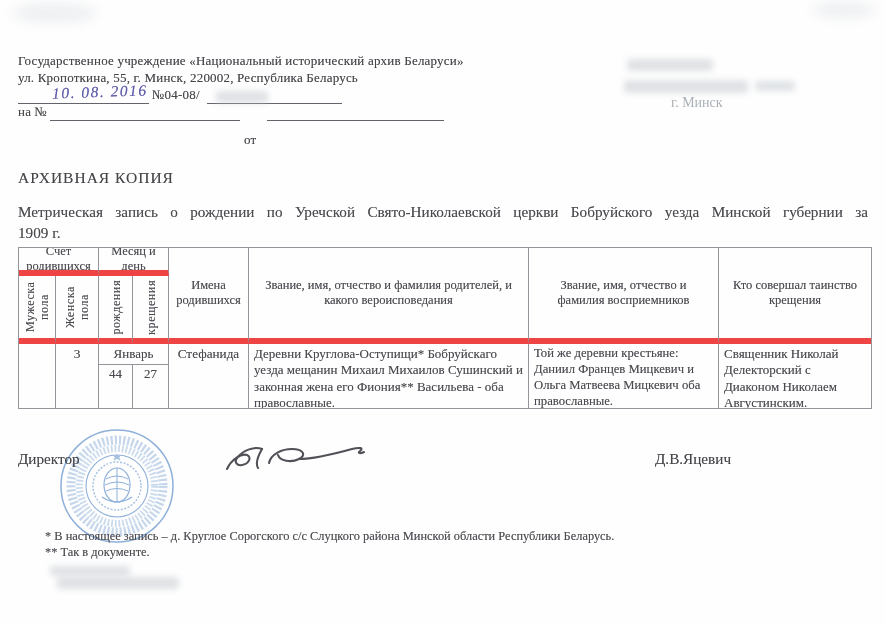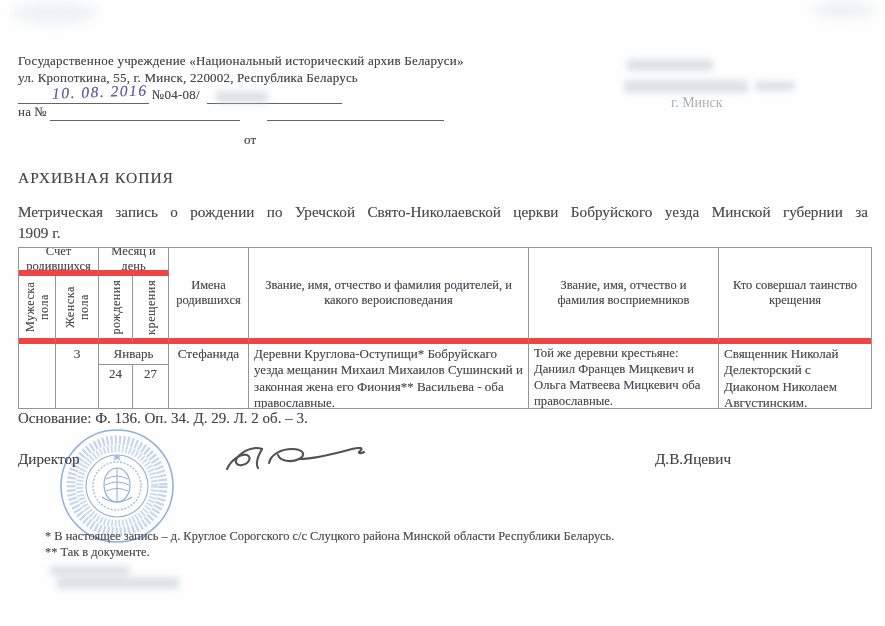--- a/index.html
+++ b/index.html
@@ -121,31 +121,30 @@
     <div class="cell hc-names">Имена родившихся</div>
     <div class="cell hc-parents">Звание, имя, отчество и фамилия родителей, и какого вероисповедания</div>
     <div class="cell hc-god">Звание, имя, отчество и фамилия восприемников</div>
     <div class="cell hc-off noright">Кто совершал таинство крещения</div>
 
     <div class="cell dc dc-male"></div>
     <div class="cell dc dc-female">3</div>
     <div class="cell dc dc-month">
       <div class="month-top">Январь</div>
       <div class="month-days">
-        <div class="day-b">24</div>
+        <div class="day-b">44</div>
         <div class="day-k">27</div>
       </div>
     </div>
     <div class="cell dc dc-name">Стефанида</div>
     <div class="cell dc dc-parents">Деревни Круглова-Оступищи* Бобруйскаго уезда мещанин Михаил Михаилов Сушинский и законная жена его Фиония** Васильева - оба православные.</div>
     <div class="cell dc dc-god">Той же деревни крестьяне: Даниил Францев Мицкевич и Ольга Матвеева Мицкевич оба православные.</div>
     <div class="cell dc dc-off noright">Священник Николай Делекторский с Диаконом Николаем Августинским.</div>
   </div>
 
-  <div class="abs" style="left:18px;top:410px;font-size:15px;">Основание: Ф. 136. Оп. 34. Д. 29. Л. 2 об. – 3.</div>
 
   <div class="abs sig-line" style="left:18px;top:450px;">Директор</div>
   <div class="abs sig-line" style="left:655px;top:450px;">Д.В.Яцевич</div>
 
   <svg class="signature" width="155" height="36" viewBox="0 0 155 36">
     <g fill="none" stroke="#3f3f47" stroke-width="2.1" stroke-linecap="round" stroke-linejoin="round" opacity=".9">
       <path d="M5,28 C9,19 19,12 25,14 C30,16 27,23 20,24 C15,25 12,21 15,17 C21,9 33,5 40,8"></path>
       <path d="M40,8 C36,15 33,22 36,27"></path>
       <path d="M47,22 C49,13 60,8 70,8 C81,8 85,14 77,18 C69,22 58,20 56,14"></path>
       <path d="M77,18 C92,18 112,13 130,8 C138,6 142,7 138,10 C135,12 138,13 142,11"></path>

